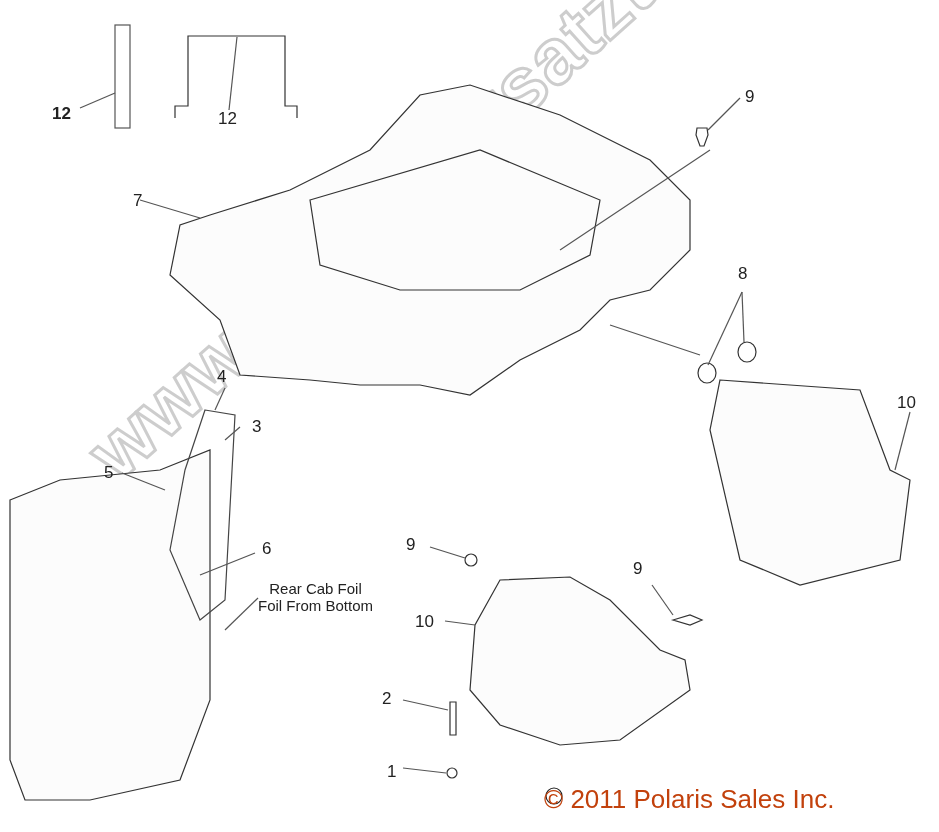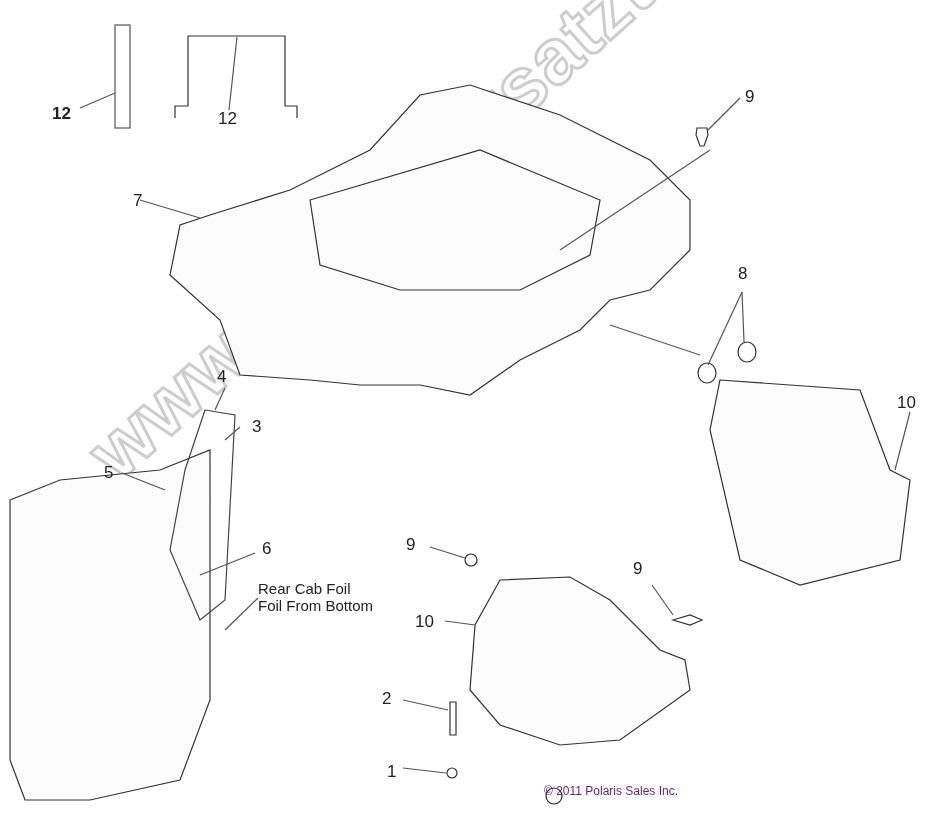--- a/index.html
+++ b/index.html
@@ -1,20 +1,20 @@
 <!DOCTYPE html>
 <html><head>
 <meta charset="utf-8">
 <style>
   html,body{margin:0;padding:0;background:#fff;}
   #canvas{position:relative;width:939px;height:832px;background:#fff;overflow:hidden;font-family:"Liberation Sans",sans-serif;}
   svg{position:absolute;left:0;top:0;}
   .lbl{position:absolute;font-size:17px;color:#222;line-height:1;}
   .note{position:absolute;font-size:15px;color:#222;line-height:17px;}
-  .copy{position:absolute;font-size:12px;color:#701a75;}
+  .copy{position:absolute;font-size:26px;color:#c2410c;}
   .wm{position:absolute;left:70px;top:430px;font-size:78px;font-weight:bold;color:#fff;-webkit-text-stroke:3px #c8c8c8;transform:rotate(-42deg);transform-origin:left top;white-space:nowrap;letter-spacing:1px;opacity:0.9;}
 </style>
 </head>
 <body>
 
 <div id="canvas">
   <div class="wm">www.polarisersatzteile.de</div>
 
   <svg width="939" height="832" fill="none" stroke="#333" stroke-width="1.2">
 
@@ -75,19 +75,19 @@
   <div class="lbl" style="left:252px;top:418px;">3</div>
   <div class="lbl" style="left:104px;top:464px;">5</div>
   <div class="lbl" style="left:262px;top:540px;">6</div>
   <div class="lbl" style="left:897px;top:394px;">10</div>
   <div class="lbl" style="left:406px;top:536px;">9</div>
   <div class="lbl" style="left:633px;top:560px;">9</div>
   <div class="lbl" style="left:415px;top:613px;">10</div>
   <div class="lbl" style="left:382px;top:690px;">2</div>
   <div class="lbl" style="left:387px;top:763px;">1</div>
 
-  <div class="note" style="left:258px;top:580px;">
+  <div class="note" style="left:258px;top:580px;text-align:center;">
     <div>Rear Cab Foil</div>
     <div>Foil From Bottom</div>
   </div>
 
   <div class="copy" style="left:544px;top:784px;">© 2011 Polaris Sales Inc.</div>
 </div>
 
 </body></html>

